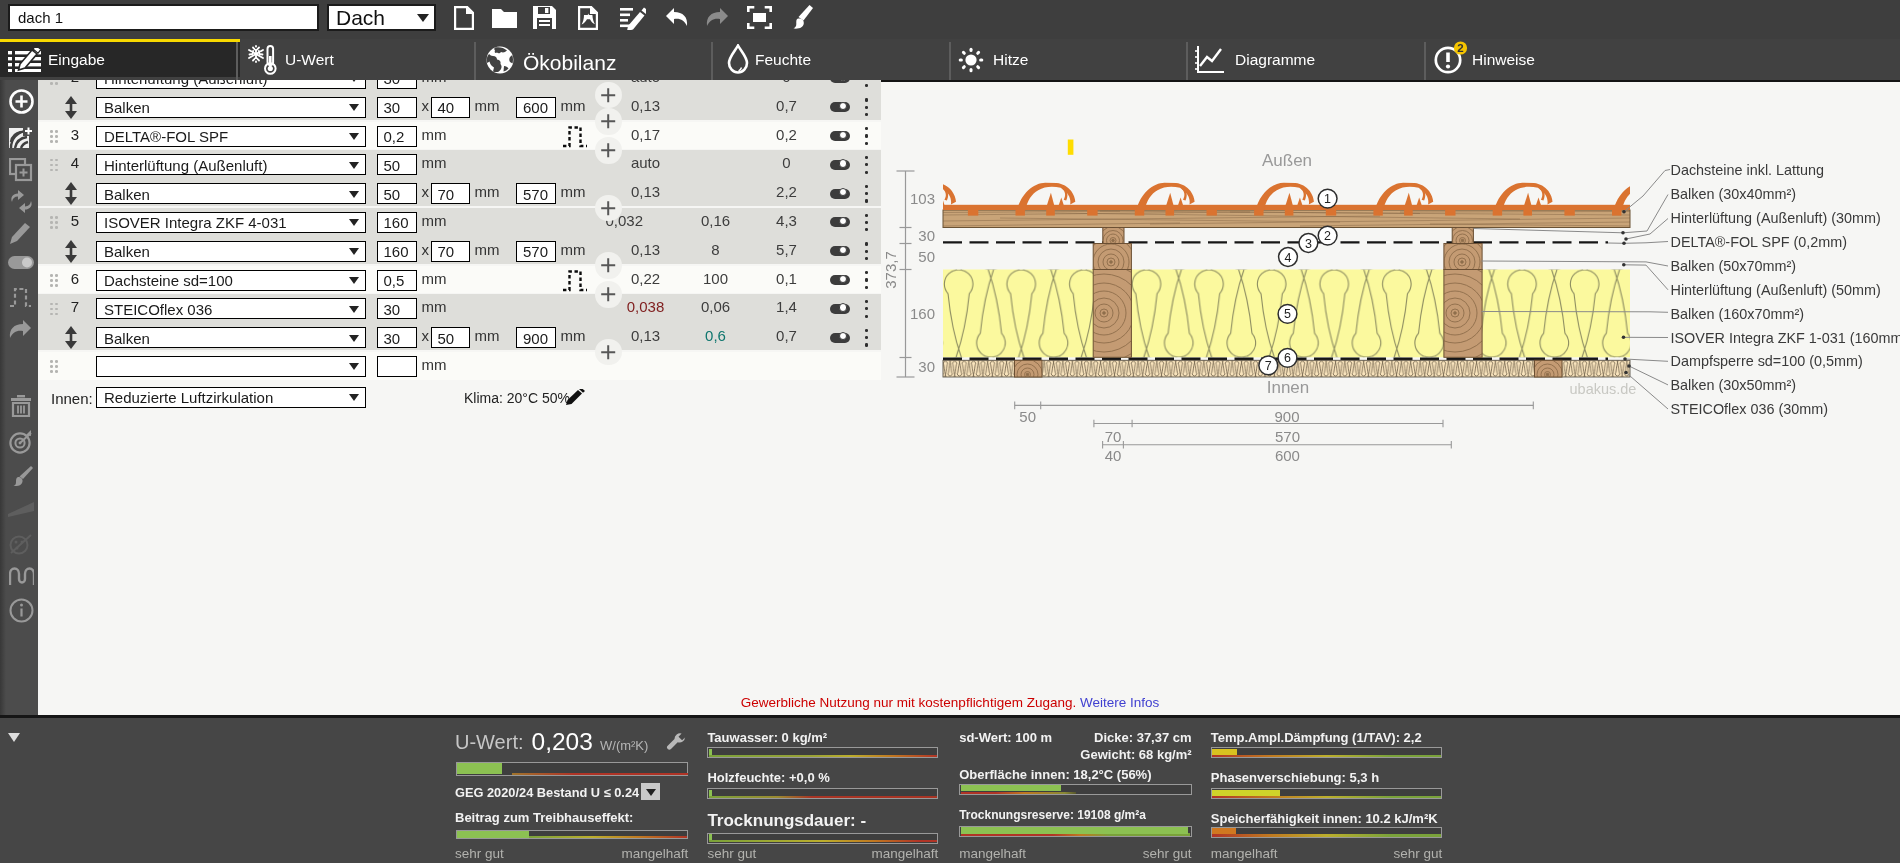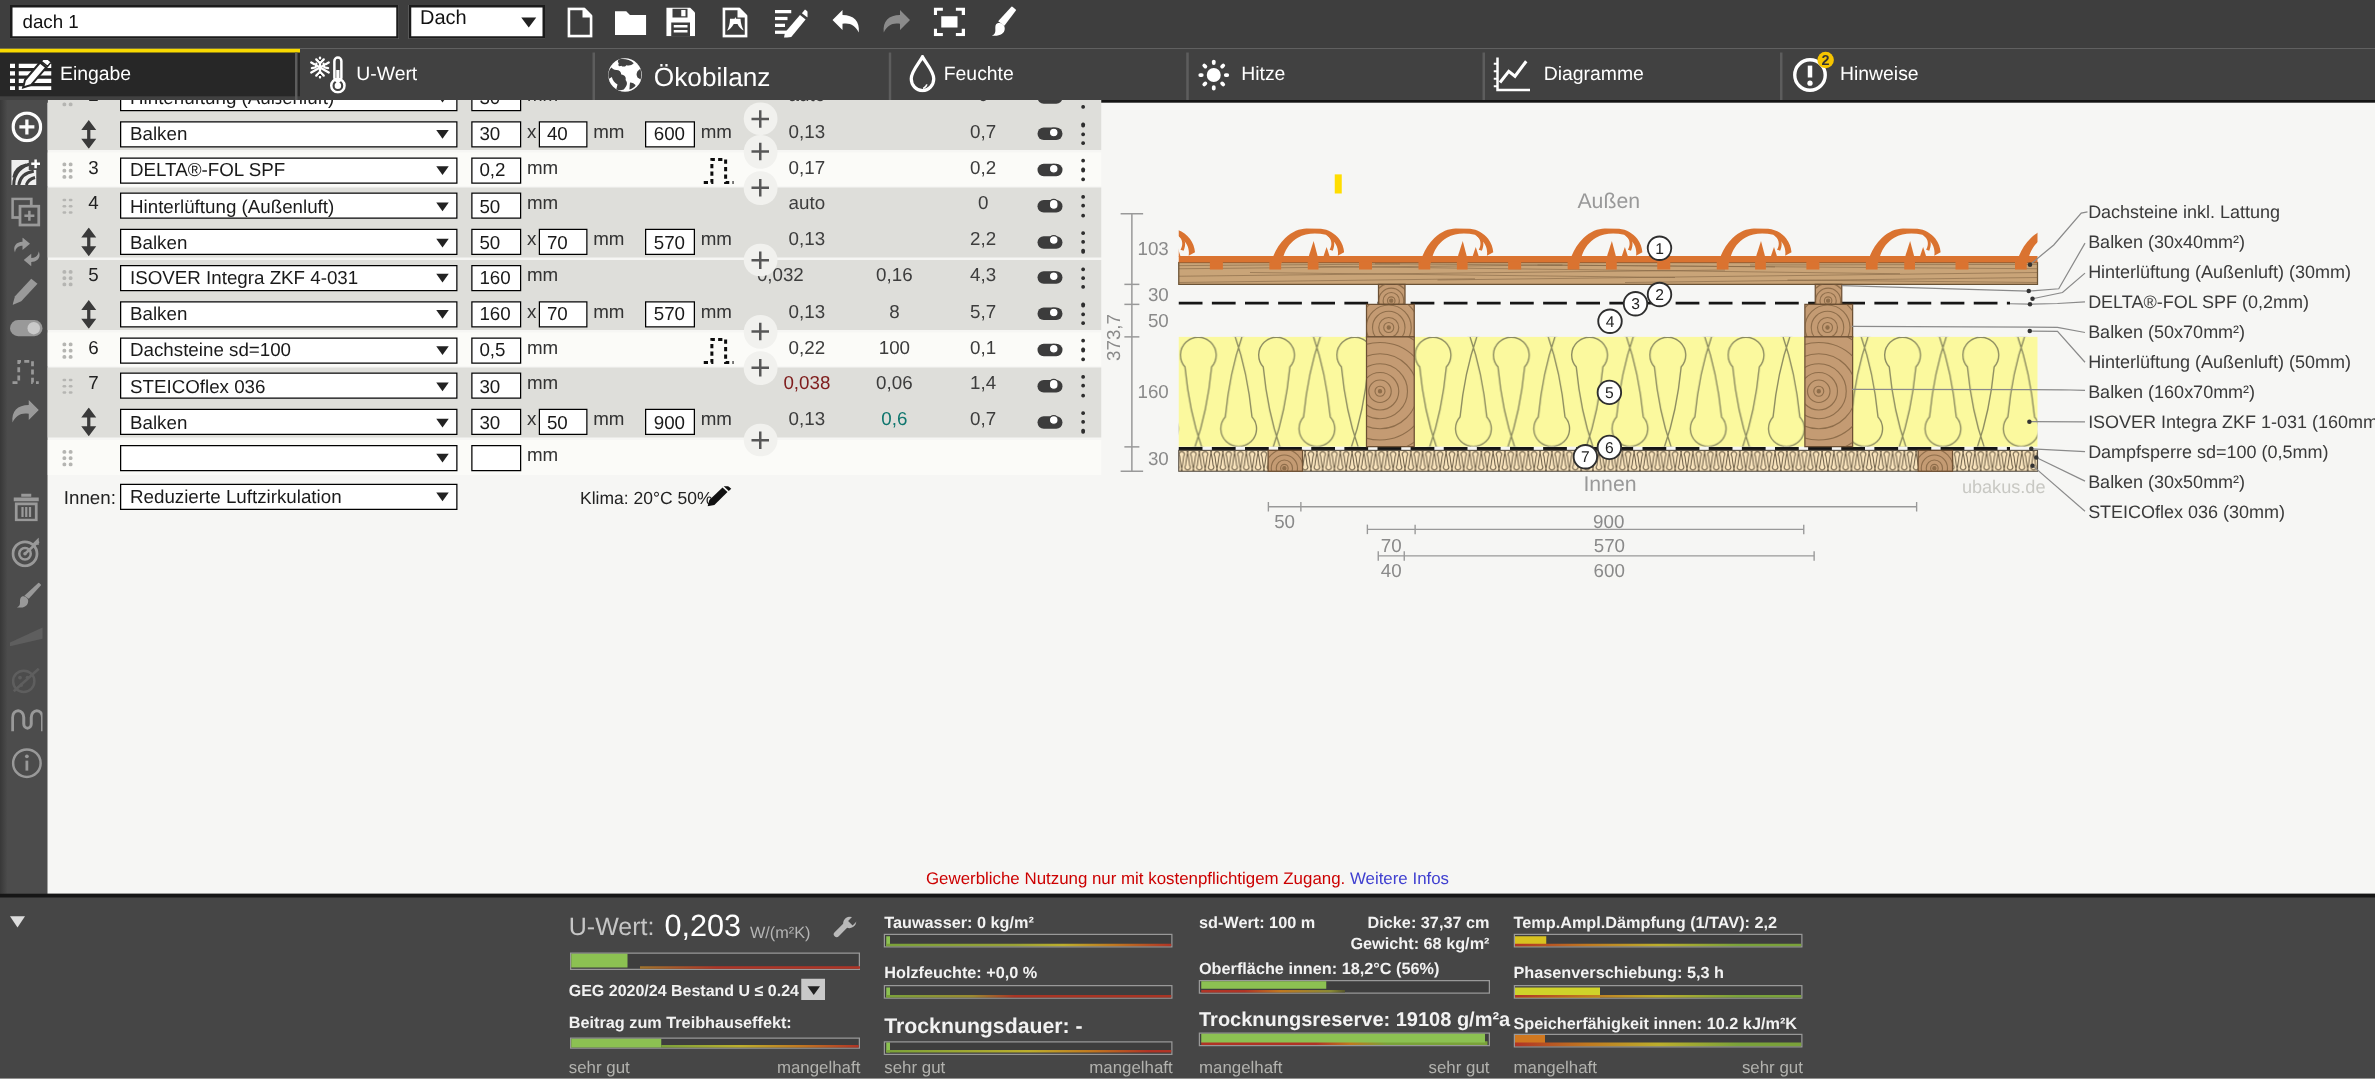--- a/index.html
+++ b/index.html
@@ -4,21 +4,21 @@
 *{margin:0;padding:0;box-sizing:border-box}
 html,body{width:1900px;height:863px;overflow:hidden}
 body{font-family:"Liberation Sans",sans-serif;position:relative;background:#f6f6f4}
 .abs{position:absolute}
 .tx{position:absolute;white-space:nowrap}
 </style></head><body>
 
 <div class="abs" style="left:0;top:0;width:1900px;height:39px;background:#3e3e3e"></div>
 <input class="abs" style="left: 8px; top: 4px; width: 311px; height: 27px; background: rgb(255, 255, 255); border: 2px solid rgb(27, 27, 27); font: 15px &quot;Liberation Sans&quot;, sans-serif; padding-left: 8px; color: rgb(17, 17, 17);" value="dach 1">
 <div class="abs" style="left:327px;top:4px;width:109px;height:27px;background:#fff;border:2px solid #1b1b1b"></div>
-<div class="tx" style="left:336px;top:6px;font-size:16px;color:#111">Dach</div>
+<div class="tx" style="left:336px;top:6px;font-size:21px;color:#111">Dach</div>
 <div class="abs" style="left:417px;top:14px;width:0;height:0;border-left:6px solid transparent;border-right:6px solid transparent;border-top:8px solid #222"></div>
 <svg class="abs" style="left:454px;top:6px" width="20" height="24" viewBox="0 0 20 24">
     <path d="M1,1 h12 l6,6 v16 h-18 z" fill="none" stroke="#fff" stroke-width="2.4"></path>
     <path d="M12,1 l7,7 h-7 z" fill="#fff"></path>
   </svg>
 <svg class="abs" style="left:492px;top:7px" width="25" height="21" viewBox="0 0 25 21">
     <path d="M0,2 h9 l3,3 h13 v16 h-25 z" fill="#fff"></path>
   </svg>
 <svg class="abs" style="left:533px;top:6px" width="23" height="23" viewBox="0 0 23 23">
     <path d="M0,0 h19 l4,4 v19 h-23 z" fill="#fff"></path>
@@ -967,21 +967,21 @@
 <div class="abs" style="left:708.9px;top:840px;width:227.8px;height:2.4px;background:linear-gradient(90deg,#7aa23a,#bcae2c 50%,#c07820 72%,#b03426 92%)"></div>
 <div class="tx" style="left:707.4px;top:845.5px;font-size:13.5px;color:#b2b2ae">sehr gut</div>
 <div class="tx" style="left:538.2px;top:845.5px;width:400px;text-align:right;font-size:13.5px;color:#b2b2ae">mangelhaft</div>
 <div class="tx" style="left:959.2px;top:729.5px;font-size:13px;font-weight:bold;color:#f2f2f2">sd-Wert: 100 m</div>
 <div class="tx" style="left:791.5999999999999px;top:729.5px;width:400px;text-align:right;font-size:13px;font-weight:bold;color:#f2f2f2">Dicke: 37,37 cm</div>
 <div class="tx" style="left:791.5999999999999px;top:746.6px;width:400px;text-align:right;font-size:13px;font-weight:bold;color:#f2f2f2">Gewicht: 68 kg/m²</div>
 <div class="tx" style="left:959.2px;top:766.5px;font-size:13px;font-weight:bold;color:#f2f2f2">Oberfläche innen: 18,2°C (56%)</div>
 <div class="abs" style="left:959.2px;top:784px;width:232.4px;height:11px;border:1px solid #999;background:#3e3e3e"></div>
 <div class="abs" style="left:960.7px;top:791.5px;width:115px;height:2.4px;background:linear-gradient(90deg,#b03426,#b03426 30%,#c07820 55%,#8a8a35 90%,#55552a)"></div>
 <div class="abs" style="left:960.7px;top:785.3px;width:100px;height:6.2px;background:#8cc152"></div>
-<div class="tx" style="left:959.2px;top:808px;font-size:16px;font-weight:bold;color:#f2f2f2">Trocknungsreserve: 19108 g/m²a</div>
+<div class="tx" style="left:959.2px;top:808px;font-size:12px;font-weight:bold;color:#f2f2f2">Trocknungsreserve: 19108 g/m²a</div>
 <div class="abs" style="left:959.2px;top:825.5px;width:232.4px;height:11.5px;border:1px solid #999;background:#3e3e3e"></div>
 <div class="abs" style="left:960.7px;top:833px;width:229.4px;height:2.6px;background:linear-gradient(90deg,#b03426,#b03426 40%,#c07820 52%,#7aa23a 65%,#7aa23a)"></div>
 <div class="abs" style="left:960.7px;top:826.8px;width:227px;height:6.8px;background:#8cc152"></div>
 <div class="tx" style="left:959.2px;top:845.5px;font-size:13.5px;color:#b2b2ae">mangelhaft</div>
 <div class="tx" style="left:791.5999999999999px;top:845.5px;width:400px;text-align:right;font-size:13.5px;color:#b2b2ae">sehr gut</div>
 <div class="tx" style="left:1210.8px;top:729.5px;font-size:13px;font-weight:bold;color:#f2f2f2">Temp.Ampl.Dämpfung (1/TAV): 2,2</div>
 <div class="abs" style="left:1210.8px;top:747px;width:231.5px;height:11px;border:1px solid #999;background:#3e3e3e"></div>
 <div class="abs" style="left:1212.3px;top:748.5px;width:24.6px;height:8px;background:#d8c220"></div>
 <div class="abs" style="left:1212.3px;top:754.5px;width:228.5px;height:2.4px;background:linear-gradient(90deg,#b03426,#c07820 25%,#bcae2c 50%,#7aa23a 78%,#7aa23a)"></div>
 <div class="tx" style="left:1210.8px;top:770px;font-size:13px;font-weight:bold;color:#f2f2f2">Phasenverschiebung: 5,3 h</div>

